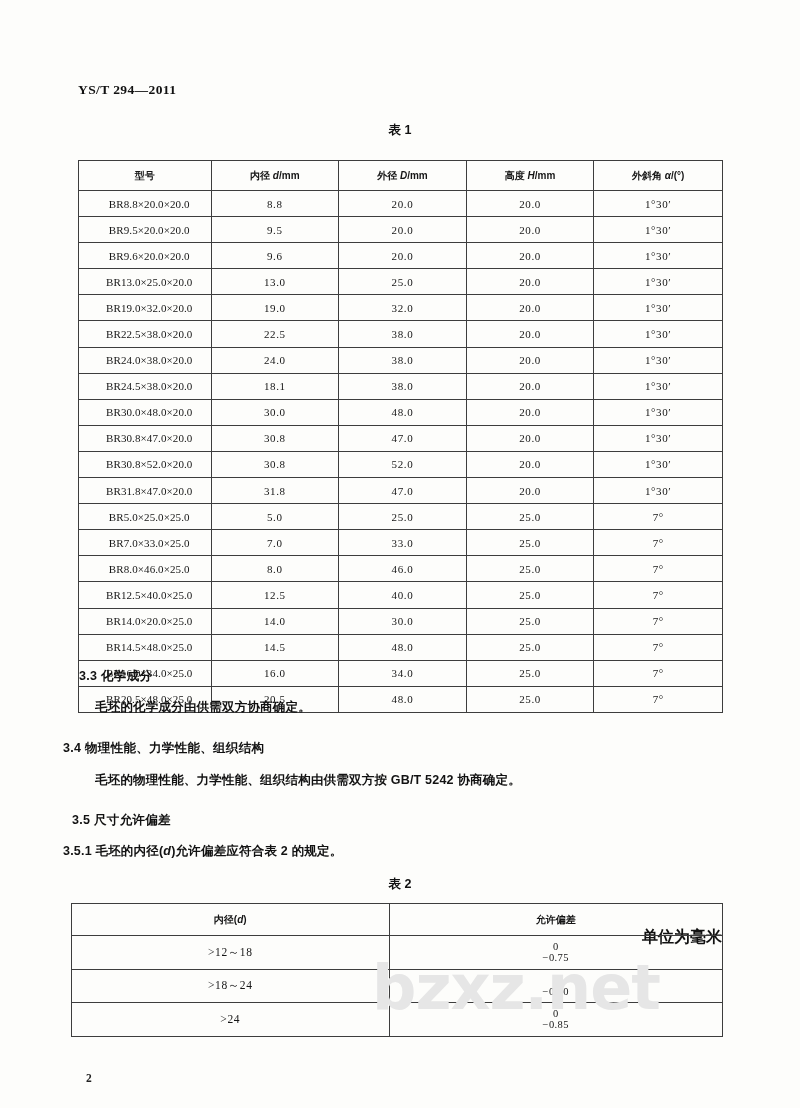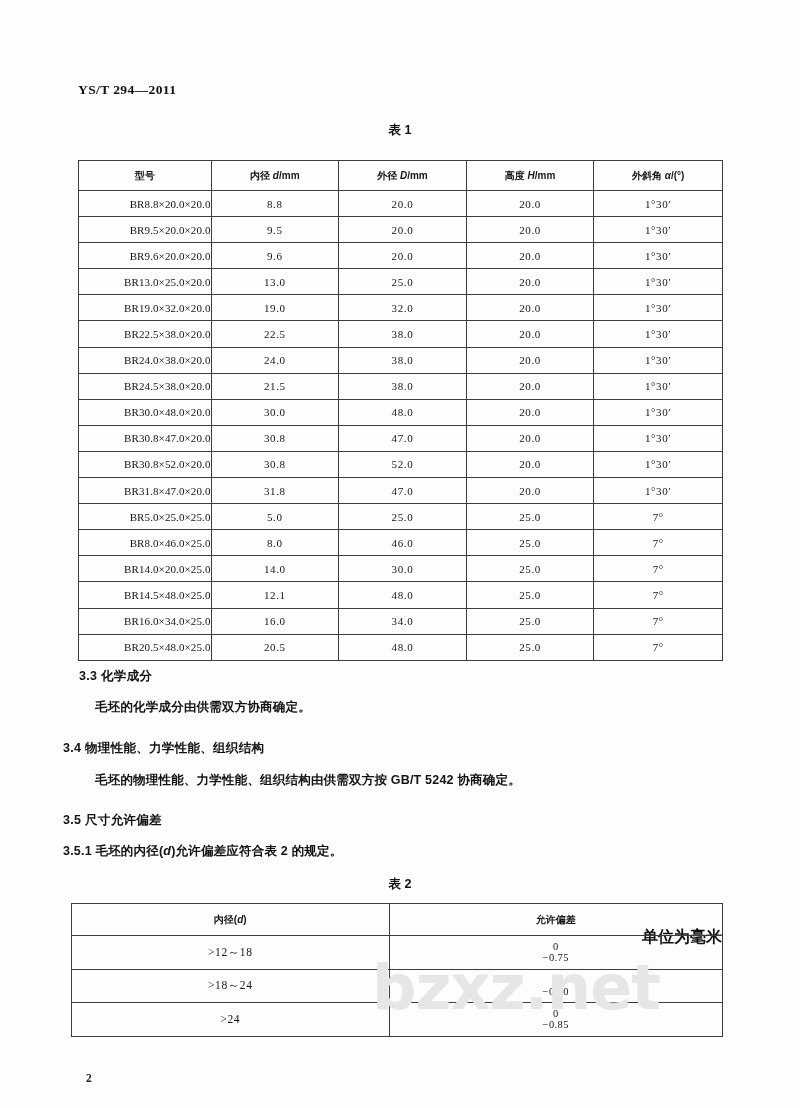--- a/index.html
+++ b/index.html
@@ -85,21 +85,21 @@
   
   #table1 { left: 78px; top: 160px; width: 645px; }
   #table1 th { height: 29px; }
   #table1 td { height: 25.1px; }
   #table1 .c-model  { width: 132px; }
   #table1 .c-inner  { width: 128px; }
   #table1 .c-outer  { width: 128px; }
   #table1 .c-height { width: 128px; }
   #table1 .c-angle  { width: 129px; }
   #table1 td.model-cell {
-    text-align: right;
+    text-align: center;
     padding-left: 9px;
     font-family: "Liberation Serif", "DejaVu Serif", serif;
     letter-spacing: 0.1px;
   }
   #table1 td.num-cell {
     font-family: "Liberation Serif", "DejaVu Serif", serif;
     letter-spacing: 0.6px;
   }
 
   
@@ -127,21 +127,21 @@
     font-size: 12.5px;
     font-family: "Liberation Sans", "DejaVu Sans", sans-serif;
     color: #121212;
     letter-spacing: 0.2px;
     white-space: nowrap;
   }
   #sec33-head { left: 79px; top: 668px; }
   #sec33-body { left: 95px; top: 699px; text-align: right; }
   #sec34-head { left: 63px; top: 740px; }
   #sec34-body { left: 95px; top: 772px; }
-  #sec35-head { left: 63px; top: 812px; text-align: center; }
+  #sec35-head { left: 72px; top: 812px; text-align: center; }
   #sec351     { left: 63px; top: 843px; }
 
   .page-num {
     position: absolute;
     left: 86px;
     top: 1072px;
     font-size: 11.5px;
     font-weight: bold;
     color: #222;
     font-family: "Liberation Serif", "DejaVu Serif", serif;
@@ -229,21 +229,21 @@
         </tr>
         <tr>
           <td class="model-cell">BR24.0×38.0×20.0</td>
           <td class="num-cell">24.0</td>
           <td class="num-cell">38.0</td>
           <td class="num-cell">20.0</td>
           <td class="num-cell">1°30′</td>
         </tr>
         <tr>
           <td class="model-cell">BR24.5×38.0×20.0</td>
-          <td class="num-cell">21.5</td>
+          <td class="num-cell">18.1</td>
           <td class="num-cell">38.0</td>
           <td class="num-cell">20.0</td>
           <td class="num-cell">1°30′</td>
         </tr>
         <tr>
           <td class="model-cell">BR30.0×48.0×20.0</td>
           <td class="num-cell">30.0</td>
           <td class="num-cell">48.0</td>
           <td class="num-cell">20.0</td>
           <td class="num-cell">1°30′</td>
@@ -270,36 +270,50 @@
           <td class="num-cell">1°30′</td>
         </tr>
         <tr>
           <td class="model-cell">BR5.0×25.0×25.0</td>
           <td class="num-cell">5.0</td>
           <td class="num-cell">25.0</td>
           <td class="num-cell">25.0</td>
           <td class="num-cell">7°</td>
         </tr>
         <tr>
+          <td class="model-cell">BR7.0×33.0×25.0</td>
+          <td class="num-cell">7.0</td>
+          <td class="num-cell">33.0</td>
+          <td class="num-cell">25.0</td>
+          <td class="num-cell">7°</td>
+        </tr>
+        <tr>
           <td class="model-cell">BR8.0×46.0×25.0</td>
           <td class="num-cell">8.0</td>
           <td class="num-cell">46.0</td>
           <td class="num-cell">25.0</td>
           <td class="num-cell">7°</td>
         </tr>
         <tr>
+          <td class="model-cell">BR12.5×40.0×25.0</td>
+          <td class="num-cell">12.5</td>
+          <td class="num-cell">40.0</td>
+          <td class="num-cell">25.0</td>
+          <td class="num-cell">7°</td>
+        </tr>
+        <tr>
           <td class="model-cell">BR14.0×20.0×25.0</td>
           <td class="num-cell">14.0</td>
           <td class="num-cell">30.0</td>
           <td class="num-cell">25.0</td>
           <td class="num-cell">7°</td>
         </tr>
         <tr>
           <td class="model-cell">BR14.5×48.0×25.0</td>
-          <td class="num-cell">12.1</td>
+          <td class="num-cell">14.5</td>
           <td class="num-cell">48.0</td>
           <td class="num-cell">25.0</td>
           <td class="num-cell">7°</td>
         </tr>
         <tr>
           <td class="model-cell">BR16.0×34.0×25.0</td>
           <td class="num-cell">16.0</td>
           <td class="num-cell">34.0</td>
           <td class="num-cell">25.0</td>
           <td class="num-cell">7°</td>

